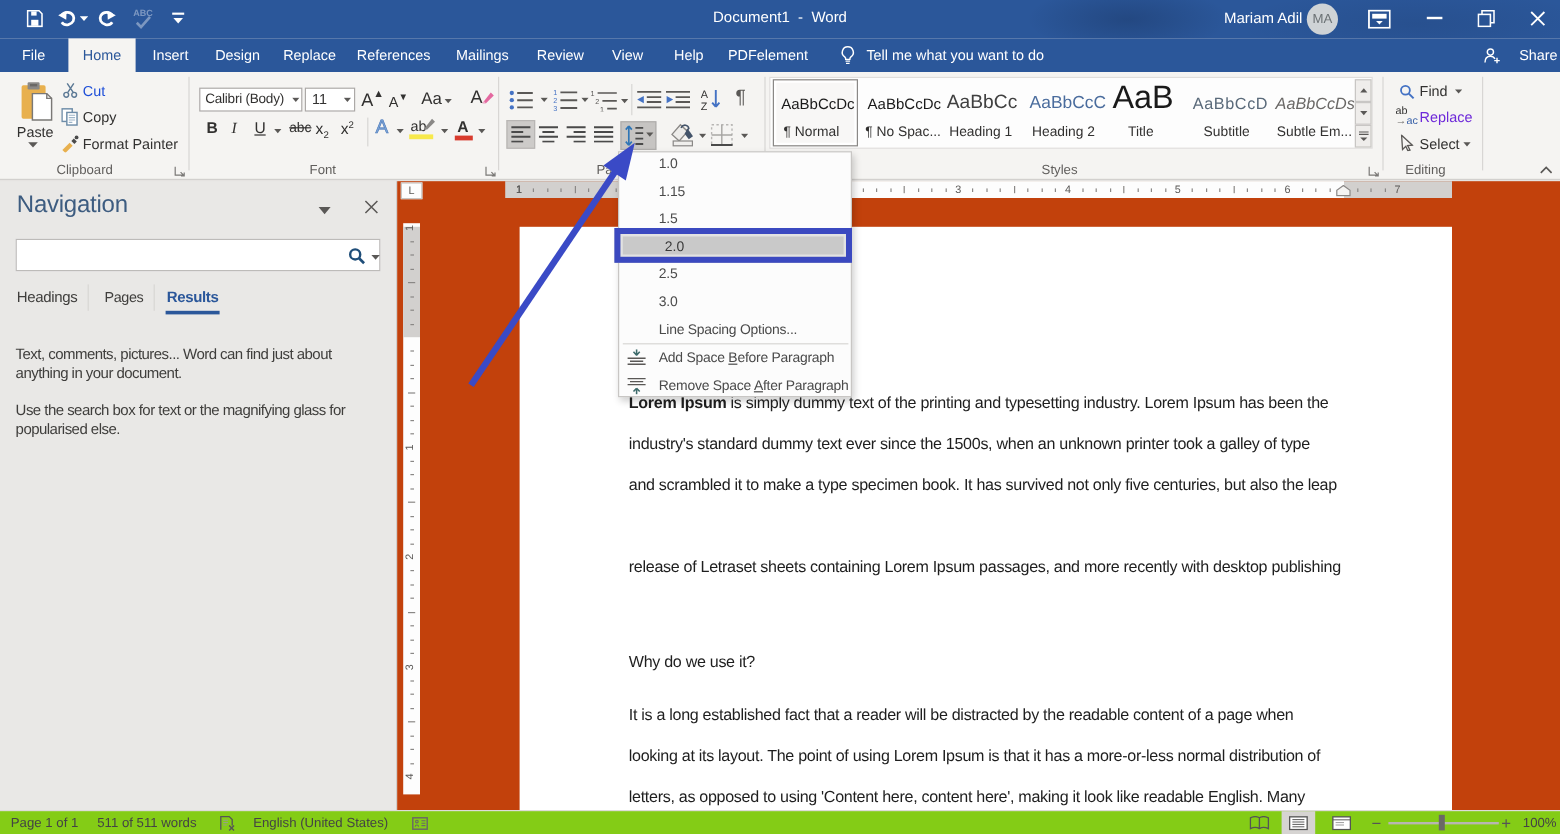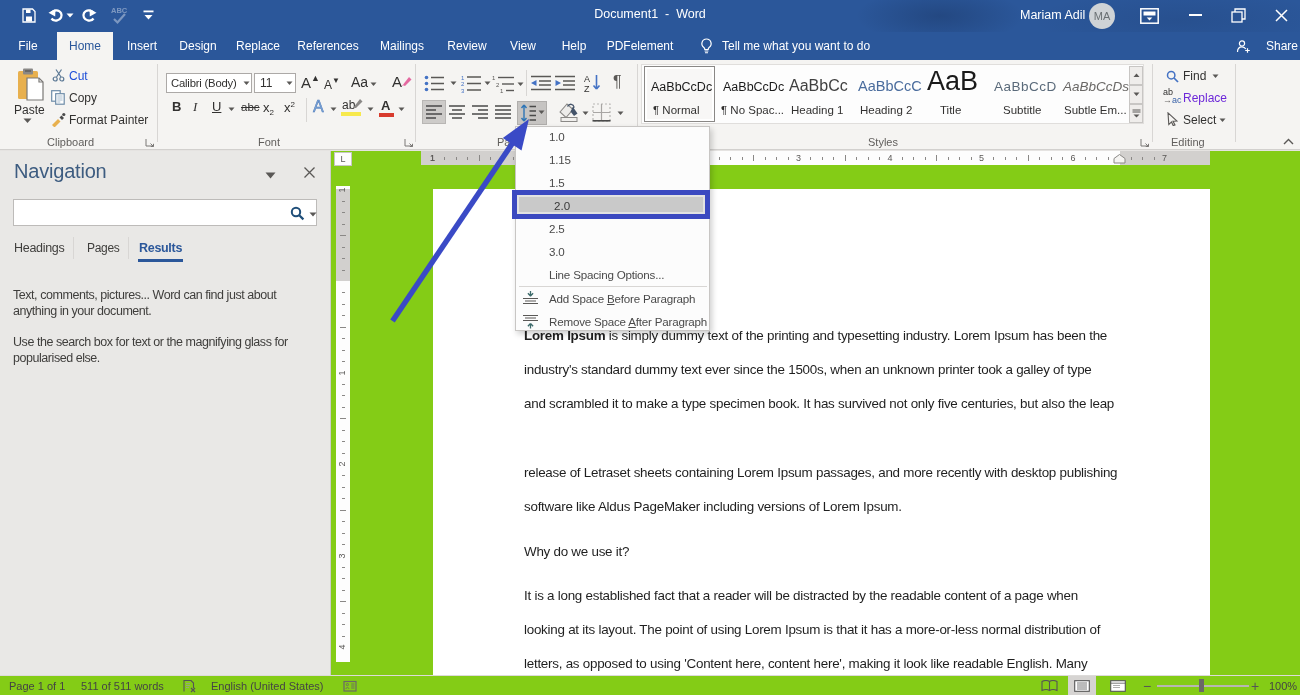--- a/index.html
+++ b/index.html
@@ -17,21 +17,21 @@
 
 #ribbon { position:absolute; left:0; top:60px; width:1300px; height:90px; background:#f5f4f2; border-bottom:1px solid #d2d0ce; }
 .gsep { position:absolute; top:4px; height:78px; width:1px; background:#d8d6d4; }
 .glabel { position:absolute; top:76px; font-size:11px; color:#605e5c; }
 .launcher { position:absolute; top:78px; width:10px; height:10px; }
 
 
 #navpane { position:absolute; left:0; top:151px; width:331px; height:524px; background:#e9e8e6; border-right:1px solid #cfcdcb; }
 
 
-#docarea { position:absolute; left:331px; top:151px; width:969px; height:524px; background:#84cc16; overflow:hidden; }
+#docarea { position:absolute; left:331px; top:151px; width:969px; height:524px; background:#c2410c; overflow:hidden; }
 #page { position:absolute; left:102px; top:38px; width:777px; height:600px; background:#fff; }
 .dl { position:absolute; left:193px; width:600px; font-size:13.4px; color:#1f1f1f; white-space:nowrap; letter-spacing:-0.25px;}
 
 
 #statusbar { position:absolute; left:0; top:675px; width:1300px; height:36px; background:#84cc16; border-top:1px solid #dddbd9; font-size:12px; color:#444; }
 
 
 #dropdown { position:absolute; left:515px; top:126px; width:195px; height:205px; background:#fcfcfc; border:1px solid #c8c6c4; box-shadow:2px 3px 6px rgba(0,0,0,0.2); z-index:50; }
 .ditem { position:absolute; left:33px; font-size:11.6px; color:#4a4a4a; white-space:nowrap; letter-spacing:-0.2px; }
 #hlbox { position:absolute; left:512px; top:190px; width:198px; height:29px; border:5px solid #3b49c0; background:#c9c9c9; z-index:60; }
@@ -362,21 +362,20 @@
     <div class="abs" style="left:138px;top:108px;width:45px;height:3px;background:#2b579a"></div>
     <div class="abs" style="left:13px;top:136px;width:292px;font-size:12.5px;color:#3f3e3c;line-height:16.3px;letter-spacing:-0.45px">Text, comments, pictures... Word can find just about anything in your document.</div>
     <div class="abs" style="left:13px;top:183px;width:292px;font-size:12.5px;color:#3f3e3c;line-height:16.3px;letter-spacing:-0.45px">Use the search box for text or the magnifying glass for popularised else.</div>
   </div>
   <div id="docarea">
     <div id="page"></div>
     <div class="dl" style="top:176.5px"><b>Lorem Ipsum</b> is simply dummy text of the printing and typesetting industry. Lorem Ipsum has been the</div>
     <div class="dl" style="top:210.8px">industry's standard dummy text ever since the 1500s, when an unknown printer took a galley of type</div>
     <div class="dl" style="top:245px">and scrambled it to make a type specimen book. It has survived not only five centuries, but also the leap</div>
     <div class="dl" style="top:313.5px">release of Letraset sheets containing Lorem Ipsum passages, and more recently with desktop publishing</div>
-    <div class="dl" style="top:347.8px">software like Aldus PageMaker including versions of Lorem Ipsum.</div>
     <div class="dl" style="top:392.5px">Why do we use it?</div>
     <div class="dl" style="top:436.8px">It is a long established fact that a reader will be distracted by the readable content of a page when</div>
     <div class="dl" style="top:471px">looking at its layout. The point of using Lorem Ipsum is that it has a more-or-less normal distribution of</div>
     <div class="dl" style="top:505.3px">letters, as opposed to using 'Content here, content here', making it look like readable English. Many</div>
   </div>
   <div id="rulerh"></div>
   <div id="rulerv"></div>
   <div class="abs" style="left:334px;top:152px;width:18px;height:14px;background:#fdfdfd;border:1px solid #c8c6c4;font-size:9px;color:#5a5856;text-align:center;line-height:13px;z-index:5">L</div>
   <div id="statusbar">
     <div class="abs" style="left:9px;top:4px;font-size:11px">Page 1 of 1</div>

